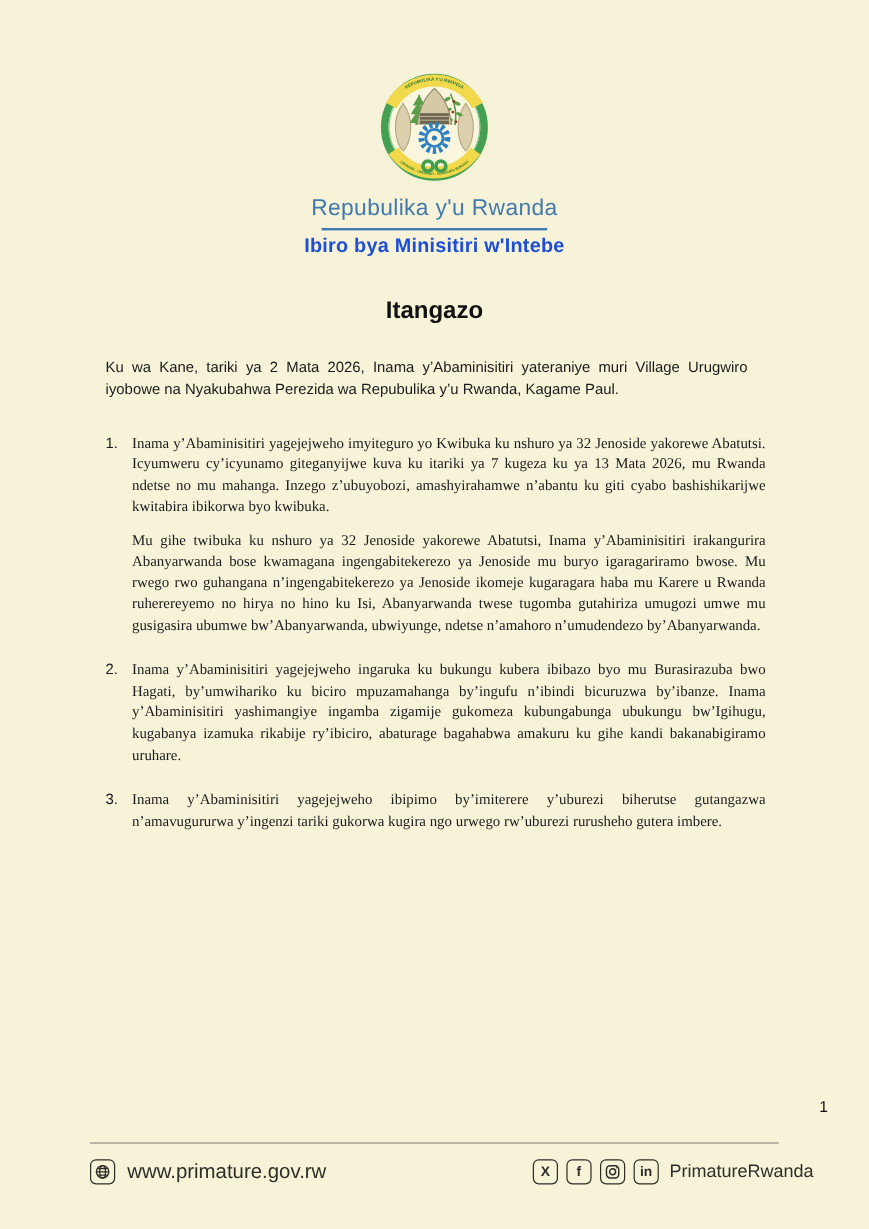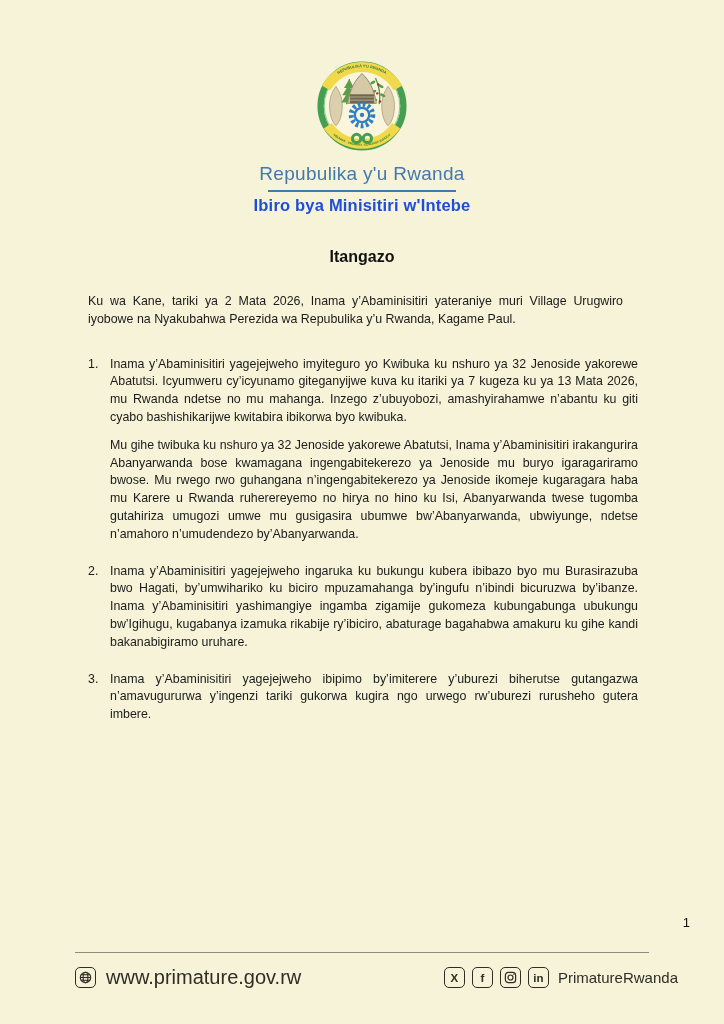--- a/index.html
+++ b/index.html
@@ -21,31 +21,31 @@
   }
   .header-divider{
     width:188px;border:none;border-top:2px solid #4379ae;margin:5px auto 4px;
   }
   .office{
     font-size:16.5px;font-weight:bold;color:#1d4ed8;letter-spacing:.2px;
   }
 
   
   .doc-title{
-    text-align:center;font-size:16px;font-weight:bold;margin-top:33px;color:#111;
+    text-align:center;font-size:20px;font-weight:bold;margin-top:33px;color:#111;
   }
   .content{
     margin:27px 86px 0 88px;
     font-size:12.4px;line-height:17.8px;
     text-align:justify;
   }
   .intro{margin:0 15px 27px 0;}
   .item{display:flex;margin-bottom:19px;}
   .item-num{width:22px;flex:none;}
-  .item-body{flex:1;}
+  .item-body{flex:1;font-family:Liberation Serif, serif;}
   .item-body p{margin:0 0 10px 0;}
   .item-body p:last-child{margin-bottom:0;}
 
   .page-number{
     position:absolute;top:915px;right:34px;font-size:13px;color:#111;
   }
 
   
   .footer-line{
     position:absolute;top:952px;left:75px;width:574px;
@@ -58,21 +58,21 @@
   }
   .f-left,.f-right{display:flex;align-items:center;gap:7px;}
   .icon-box{
     width:21px;height:21px;box-sizing:border-box;
     border:1.6px solid #2e2e27;border-radius:5px;
     display:flex;align-items:center;justify-content:center;
     font-size:11.5px;font-weight:bold;color:#2e2e27;
     background:transparent;
   }
   .icon-box svg{display:block;}
-  .f-url{font-size:20px;margin-left:3px;}
+  .f-url{font-size:17px;margin-left:3px;}
   .f-handle{font-size:15px;margin-left:2px;}
 </style>
 </head>
 <body>
 
 <div class="page">
 
   <div class="header">
 
     <svg class="emblem" viewBox="0 0 120 120" aria-hidden="true">

